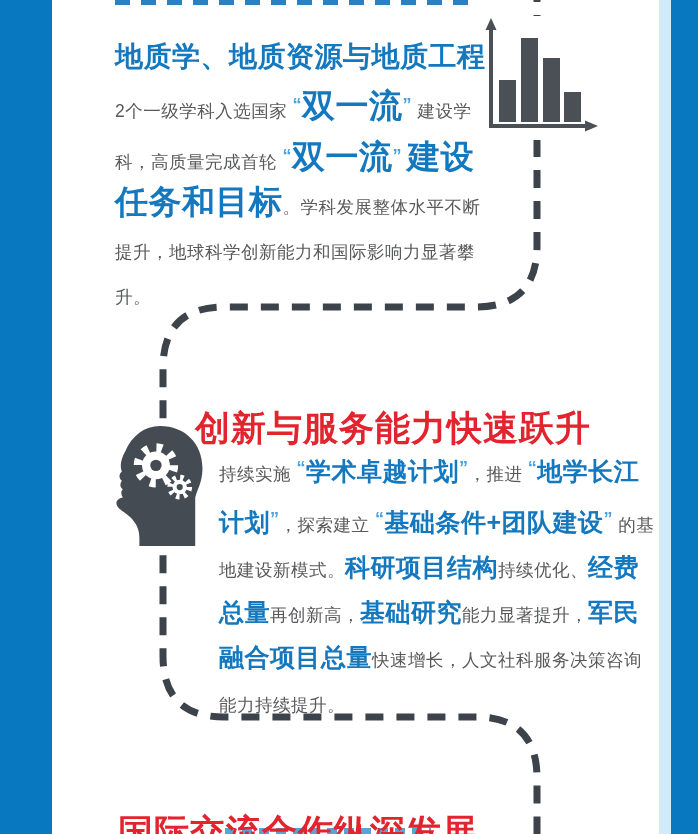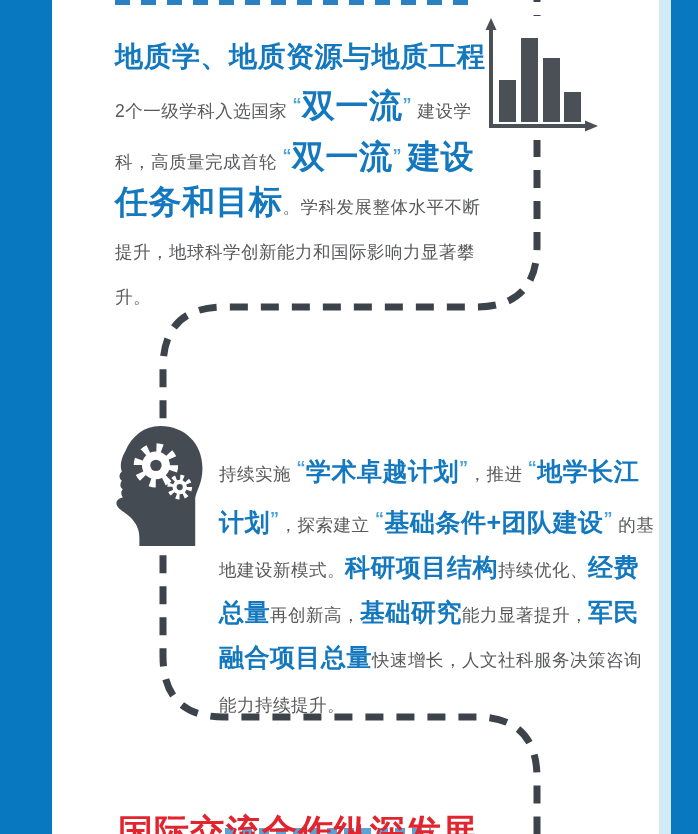--- a/index.html
+++ b/index.html
@@ -93,19 +93,20 @@
 
     <circle cx="71" cy="61" r="9" fill="none" stroke="#ffffff" stroke-width="6" stroke-dasharray="3.2 3.9"></circle>
     <circle cx="71" cy="61" r="7" fill="#ffffff"></circle>
     <circle cx="71" cy="61" r="3" fill="#454b52"></circle>
   </svg>
 
   <p class="para para-top">
     
   <span class="seg-lead">地质学、地质资源与地质工程</span><span class="seg-normal"> 2</span><span class="seg-normal">个一级学科入选国家 </span><span class="seg-quote">“</span><span class="seg-big">双一流</span><span class="seg-quote">”</span><span class="seg-normal"> 建设学科，高质量完成首轮 </span><span class="seg-quote">“</span><span class="seg-big">双一流</span><span class="seg-quote">”</span><span class="seg-normal"> </span><span class="seg-big">建设任务和目标</span><span class="seg-normal">。学科发展整体水平不断提升，地球科学创新能力和国际影响力显著攀升。</span></p>
 
+  <h2 class="heading-red heading-innovation">创新与服务能力快速跃升</h2>
   <p class="para para-mid">
     
   <span class="seg-normal">持续实施 </span><span class="seg-quote">“</span><span class="seg-big">学术卓越计划</span><span class="seg-quote">”</span><span class="seg-normal">，推进 </span><span class="seg-quote">“</span><span class="seg-big">地学长江计划</span><span class="seg-quote">”</span><span class="seg-normal">，探索建立 </span><span class="seg-quote">“</span><span class="seg-big">基础条件+团队建设</span><span class="seg-quote">”</span><span class="seg-normal"> 的基地建设新模式。</span><span class="seg-big">科研项目结构</span><span class="seg-normal">持续优化、</span><span class="seg-big">经费总量</span><span class="seg-normal">再创新高，</span><span class="seg-big">基础研究</span><span class="seg-normal">能力显著提升，</span><span class="seg-big">军民融合项目总量</span><span class="seg-normal">快速增长，人文社科服务决策咨询能力持续提升。</span></p>
 
   <h2 class="heading-red heading-international">国际交流合作纵深发展</h2>
 
 </div>
 
 </body></html>

